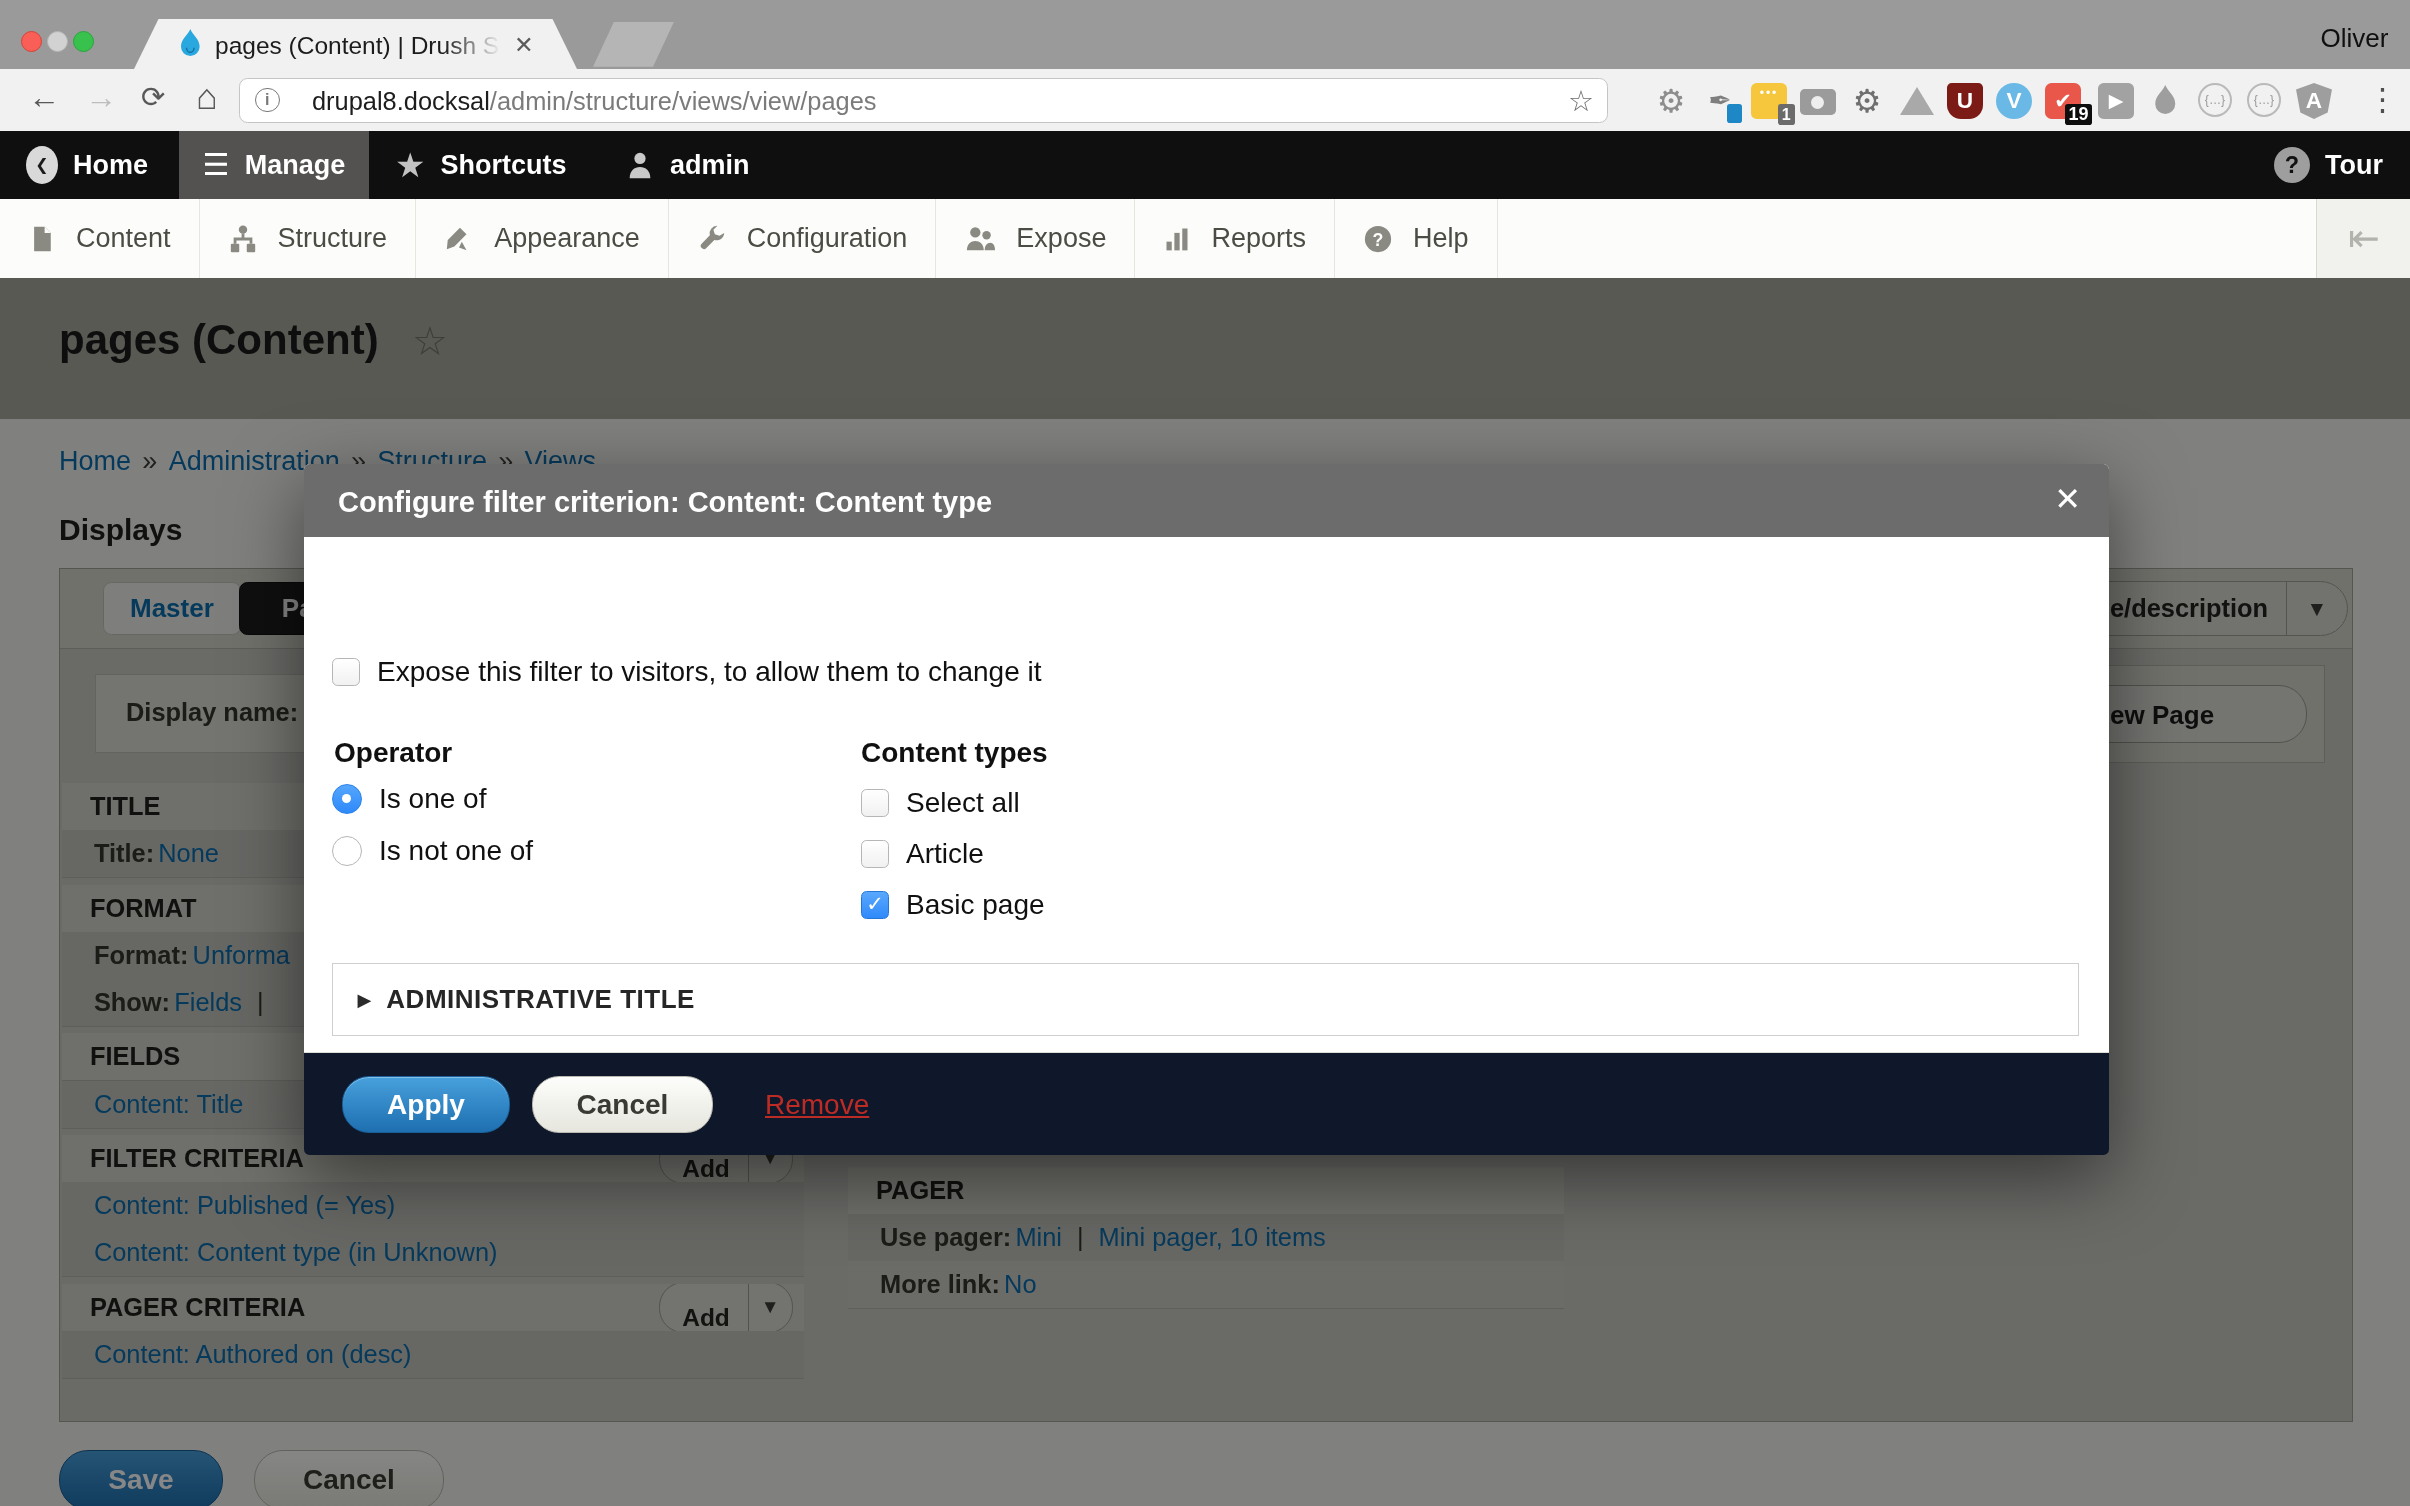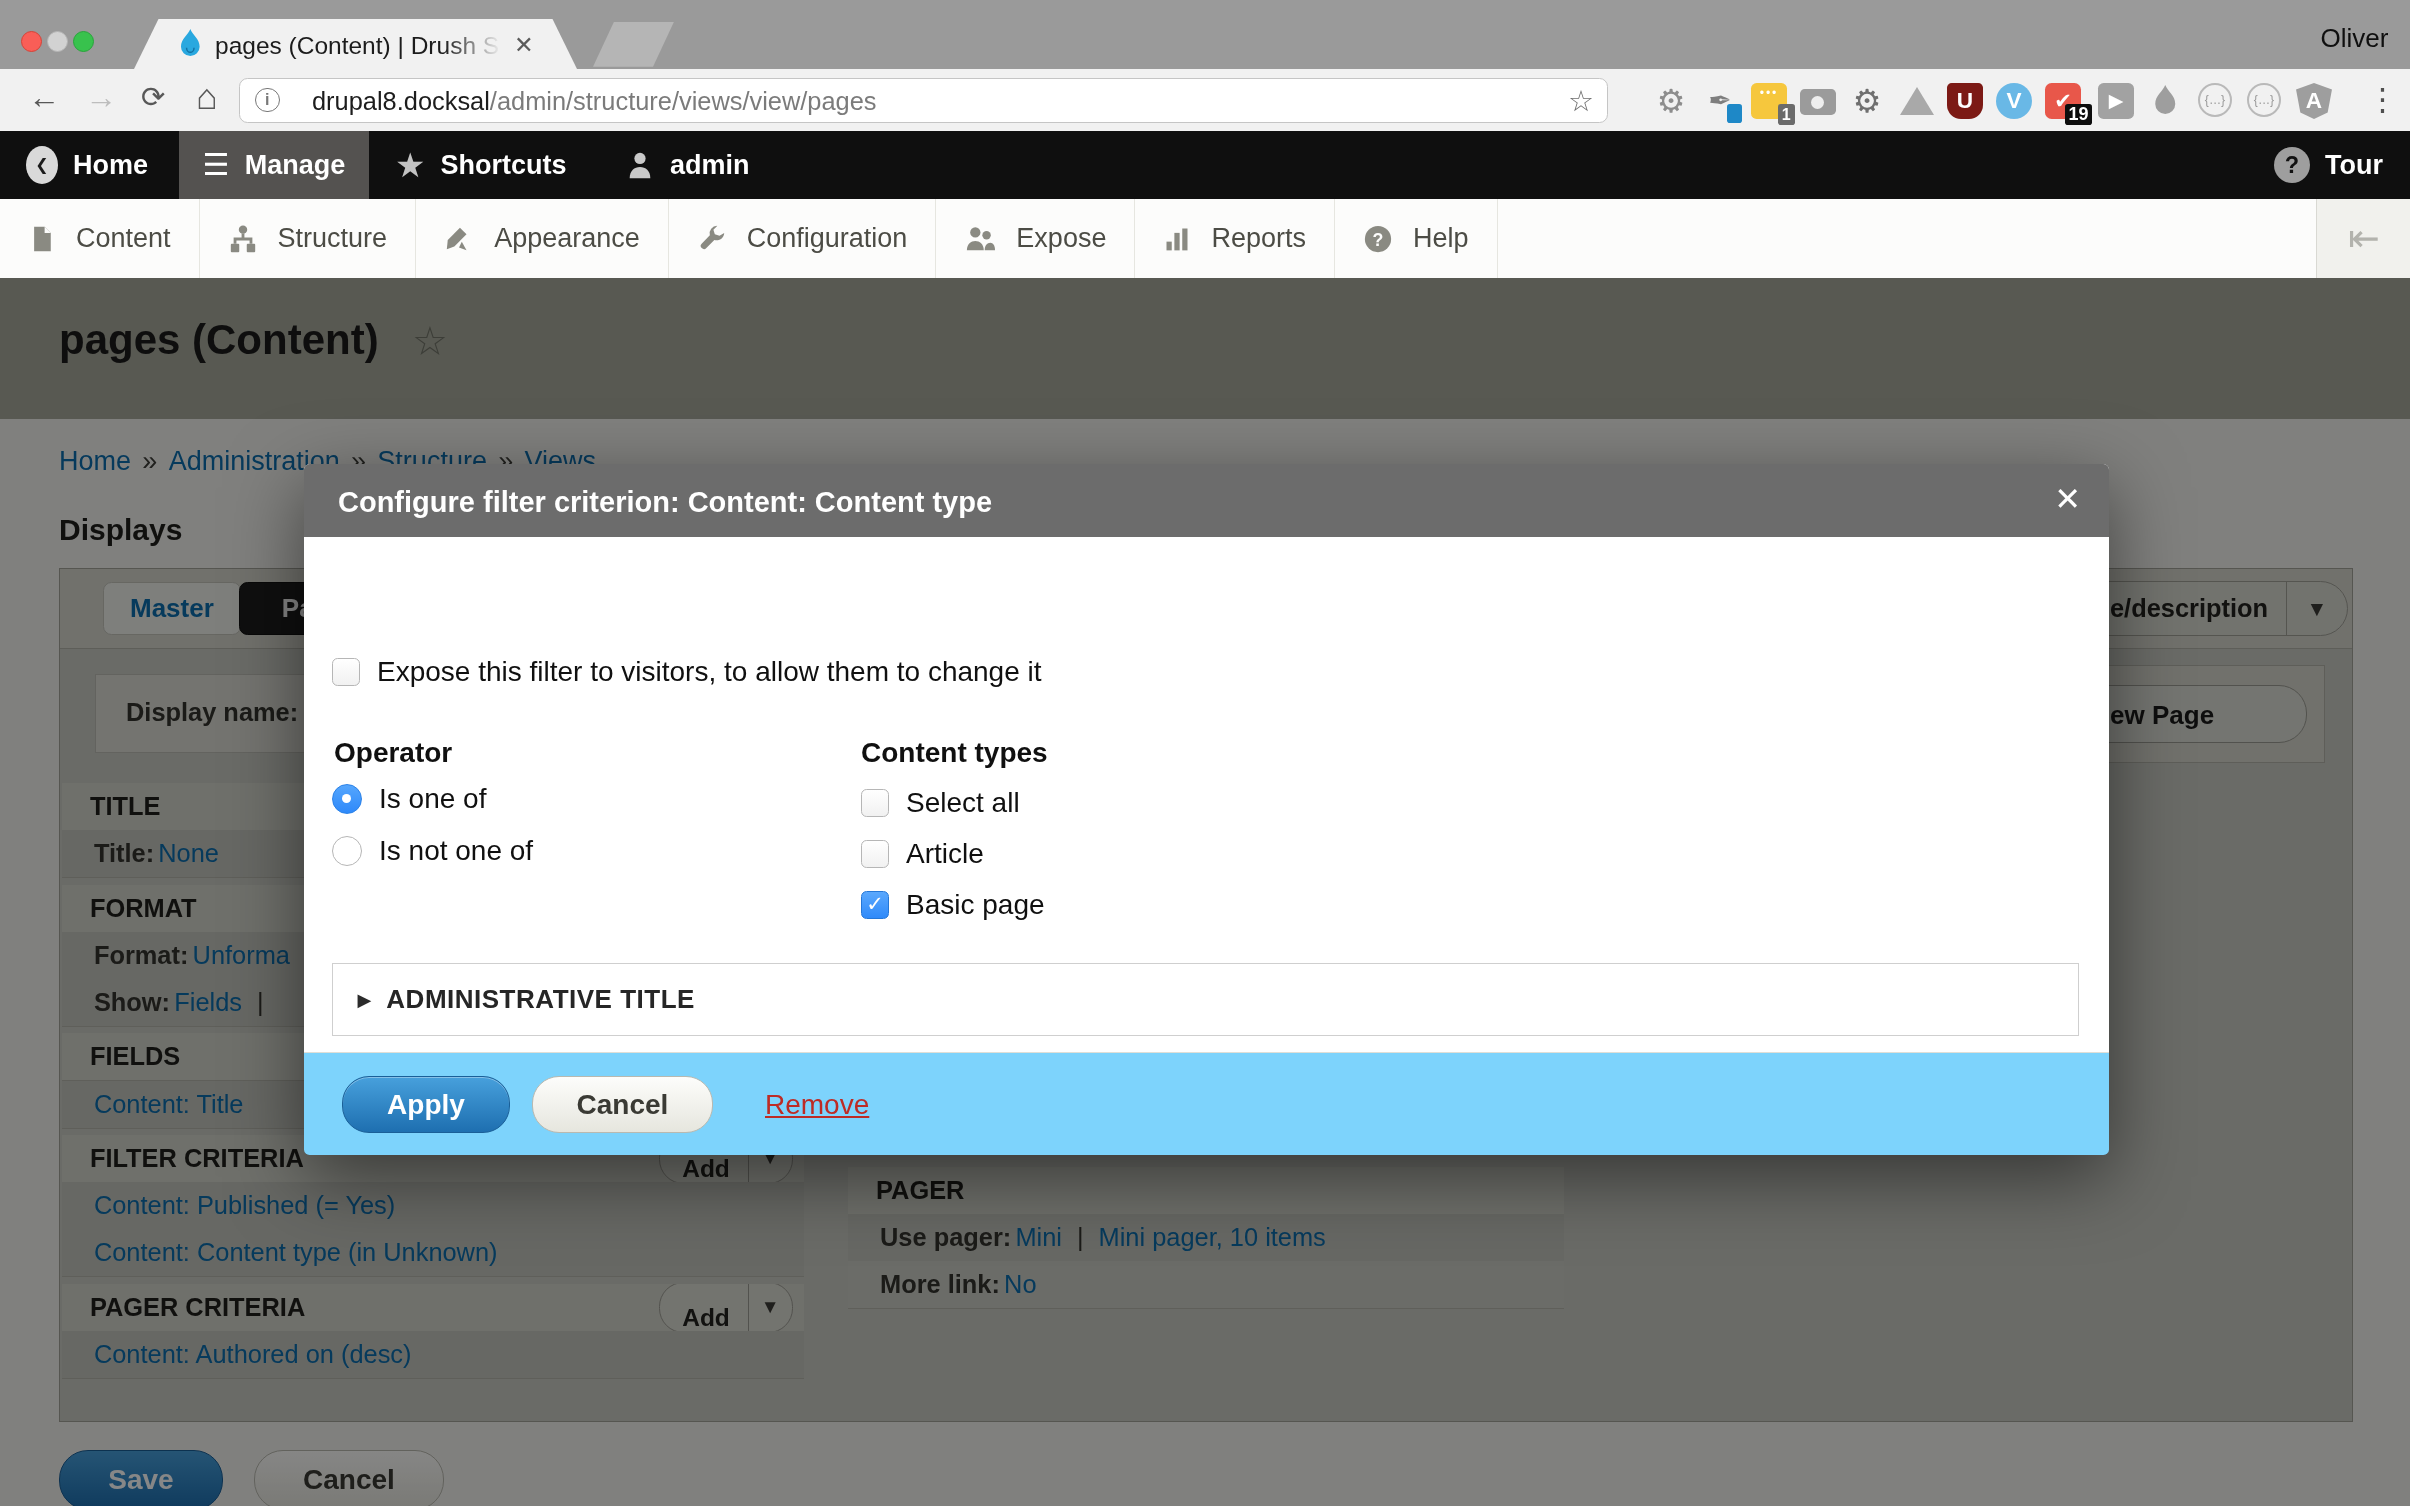--- a/index.html
+++ b/index.html
@@ -171,21 +171,21 @@
     border-radius:50%;background:#fff;}
   #m-expose{left:28px;top:121px;}
   #m-op-label{left:30px;top:200px;}
   #m-op1{left:28px;top:247px;} #m-op2{left:28px;top:299px;}
   #m-ct-label{left:557px;top:200px;}
   #m-ct1{left:557px;top:252px;} #m-ct2{left:557px;top:303px;} #m-ct3{left:557px;top:354px;}
   #m-details{position:absolute;left:28px;top:426px;width:1747px;height:73px;border:0.9px solid #cfcfcf;
     display:flex;align-items:center;gap:15px;padding-left:24.5px;box-sizing:border-box;}
   #m-details .arr{font-size:18px;color:#2b2b2b;}
   #m-details .dlab{font-size:26px;font-weight:bold;color:#262626;letter-spacing:0.5px;}
-  #m-foot{position:absolute;left:0;top:588px;width:100%;height:102px;background:#7dd3fc;
+  #m-foot{position:absolute;left:0;top:588px;width:100%;height:102px;background:#0f172a;
     border-top:0.9px solid #e0dfd7;border-radius:0 0 5.6px 5.6px;}
   #m-apply{position:absolute;left:38px;top:22.6px;width:166px;height:55px;border-radius:27px;
     background:linear-gradient(#47a0dc,#1e6fb0);border:0.9px solid #1a5f98;color:#fff;font-weight:bold;
     font-size:28px;text-align:center;line-height:55px;box-shadow:inset 0 0.9px 0 rgba(255,255,255,.35);}
   #m-cancel{position:absolute;left:228px;top:22.6px;width:179px;height:55px;border-radius:27px;
     background:linear-gradient(#fdfdfb,#e6e6de);border:0.9px solid #b9b9b0;color:#3a3a34;font-weight:bold;
     font-size:28px;text-align:center;line-height:55px;}
   #m-remove{position:absolute;left:461px;top:36px;font-size:28px;color:#bd2b25;text-decoration:underline;}
 </style>
 </head>

